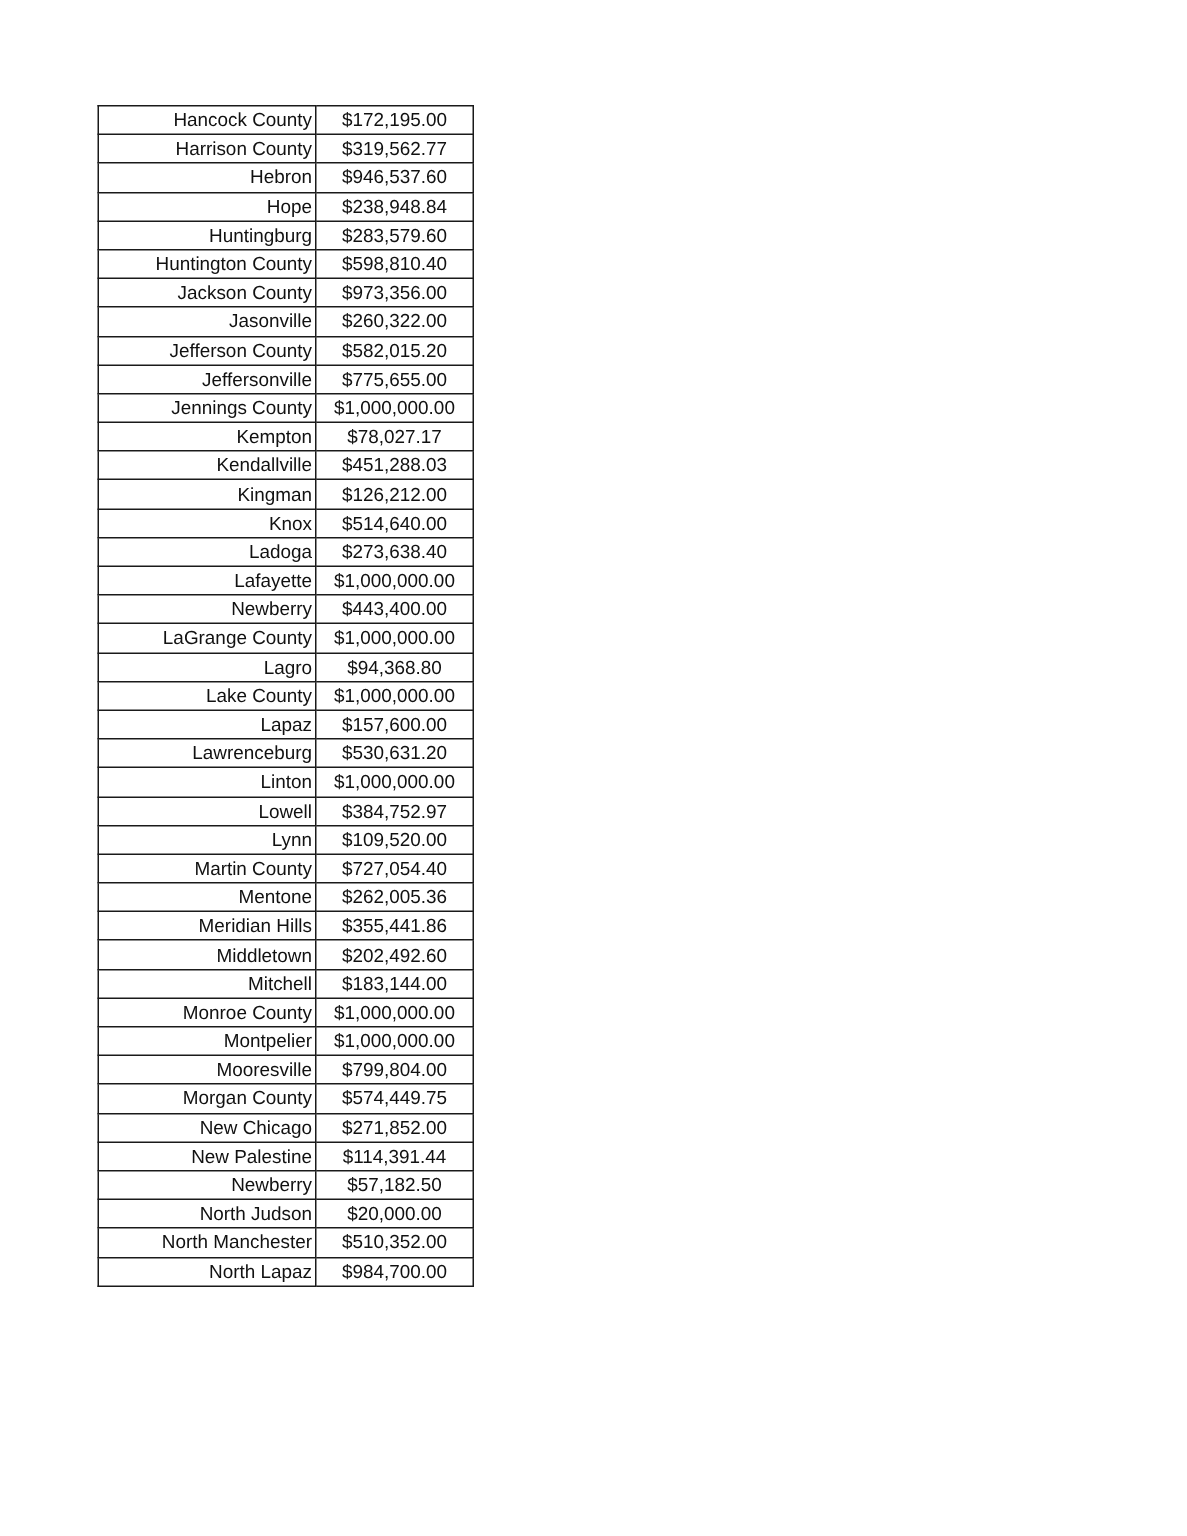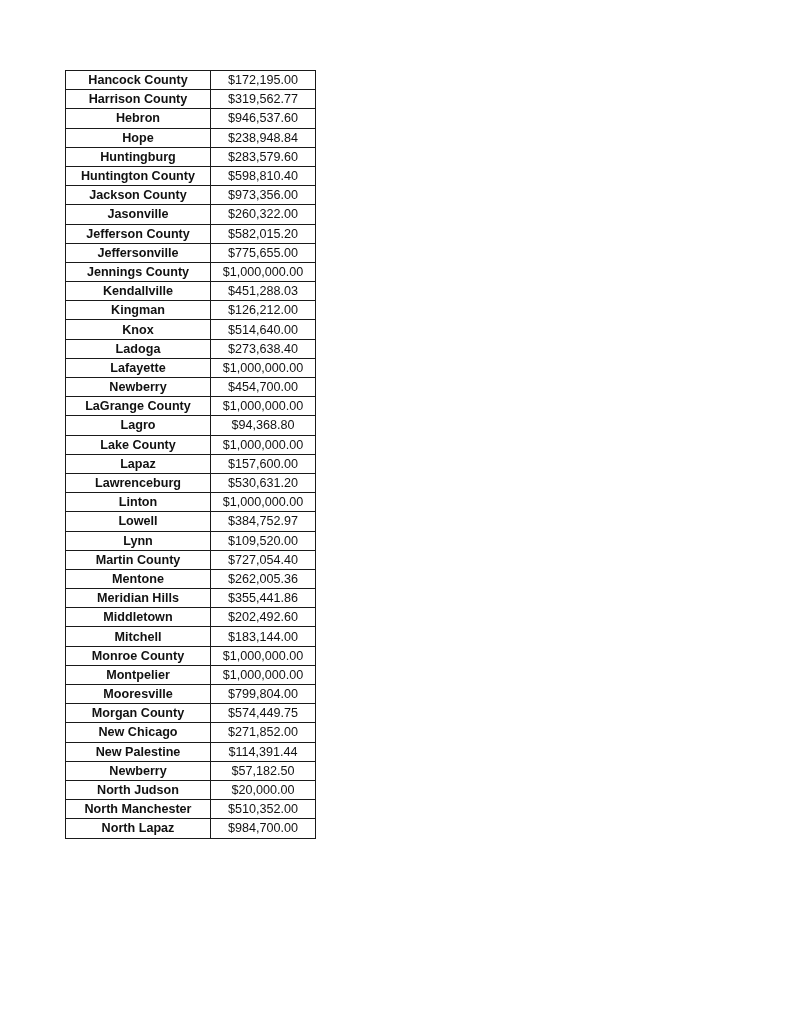--- a/index.html
+++ b/index.html
@@ -2,21 +2,21 @@
 <html><head>
 <meta charset="utf-8">
 <style>
   html, body { margin:0; padding:0; background:#ffffff; }
   body { width:791px; height:1024px; position:relative; overflow:hidden;
          font-family:"Liberation Sans", "DejaVu Sans", sans-serif; color:#111; }
   .sheet { position:absolute; left:65px; top:70px; width:251px; }
   table { border-collapse:collapse; width:251px; table-layout:fixed; }
   td { border:1.5px solid #1a1a1a; height:18.2px; padding:0 2px; font-size:12.6px;
        line-height:18px; white-space:nowrap; overflow:hidden; }
-  td.name { width:140px; text-align:center;font-weight:bold; }
+  td.name { width:140px; text-align:right; }
   td.amt { text-align:center; }
 </style>
 </head>
 <body>
 
 <div class="sheet">
   <table>
     <tbody id="rows">
         <tr>
           <td class="name">Hancock County</td>
@@ -56,20 +56,24 @@
         </tr>
         <tr>
           <td class="name">Jeffersonville</td>
           <td class="amt">$775,655.00</td>
         </tr>
         <tr>
           <td class="name">Jennings County</td>
           <td class="amt">$1,000,000.00</td>
         </tr>
         <tr>
+          <td class="name">Kempton</td>
+          <td class="amt">$78,027.17</td>
+        </tr>
+        <tr>
           <td class="name">Kendallville</td>
           <td class="amt">$451,288.03</td>
         </tr>
         <tr>
           <td class="name">Kingman</td>
           <td class="amt">$126,212.00</td>
         </tr>
         <tr>
           <td class="name">Knox</td>
           <td class="amt">$514,640.00</td>
@@ -77,21 +81,21 @@
         <tr>
           <td class="name">Ladoga</td>
           <td class="amt">$273,638.40</td>
         </tr>
         <tr>
           <td class="name">Lafayette</td>
           <td class="amt">$1,000,000.00</td>
         </tr>
         <tr>
           <td class="name">Newberry</td>
-          <td class="amt">$454,700.00</td>
+          <td class="amt">$443,400.00</td>
         </tr>
         <tr>
           <td class="name">LaGrange County</td>
           <td class="amt">$1,000,000.00</td>
         </tr>
         <tr>
           <td class="name">Lagro</td>
           <td class="amt">$94,368.80</td>
         </tr>
         <tr>

